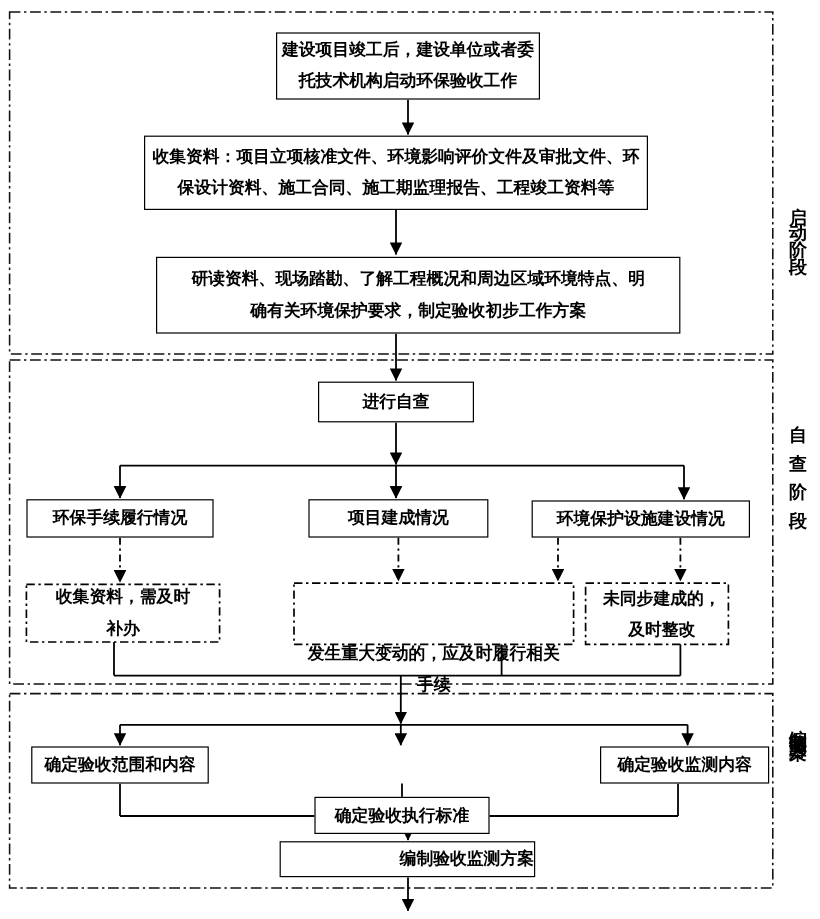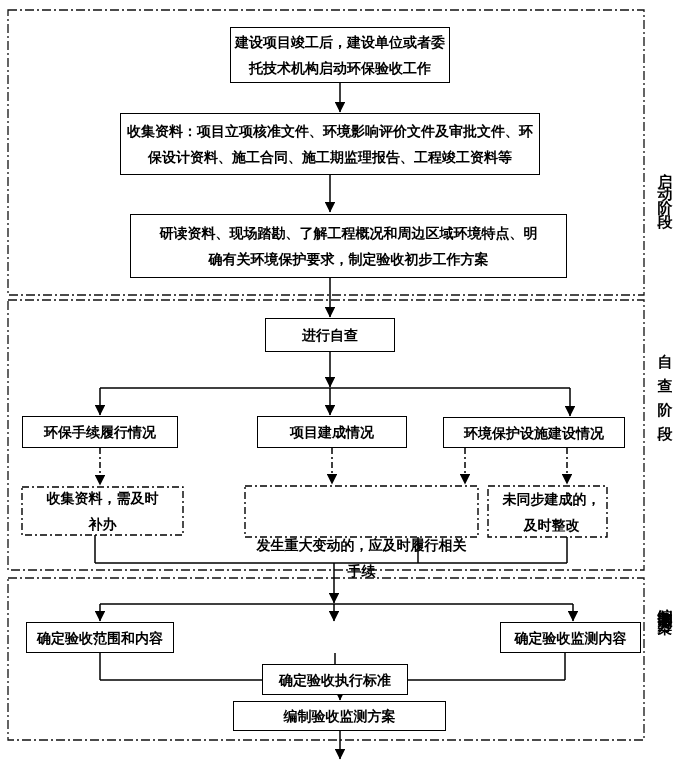--- a/index.html
+++ b/index.html
@@ -136,21 +136,21 @@
   </div>
 
   <div class="node center single" style="left:262px;top:622px;width:146px;height:31px;margin-top:42px;">
     <div class="tl">确定验收执行标准</div>
   </div>
 
   <div class="node center single" style="left:500px;top:622px;width:141px;height:31px;">
     <div class="tl">确定验收监测内容</div>
   </div>
 
-  <div class="node center single" style="left:233px;top:701px;width:213px;height:30px;">
+  <div class="node center single" style="left:233px;top:701px;width:213px;height:30px;align-items:flex-end;">
     <div class="tl">编制验收监测方案</div>
   </div>
 
   <div class="sec-label" style="left:652px;top:160px;letter-spacing:14px;">启动阶段</div>
 
   <div class="sec-label" style="left:652px;top:342px;letter-spacing:24px;">自查阶段</div>
 
   <div class="sec-label" style="left:652px;top:596px;letter-spacing:2px;">编制监测方案</div>
 
 </div>

